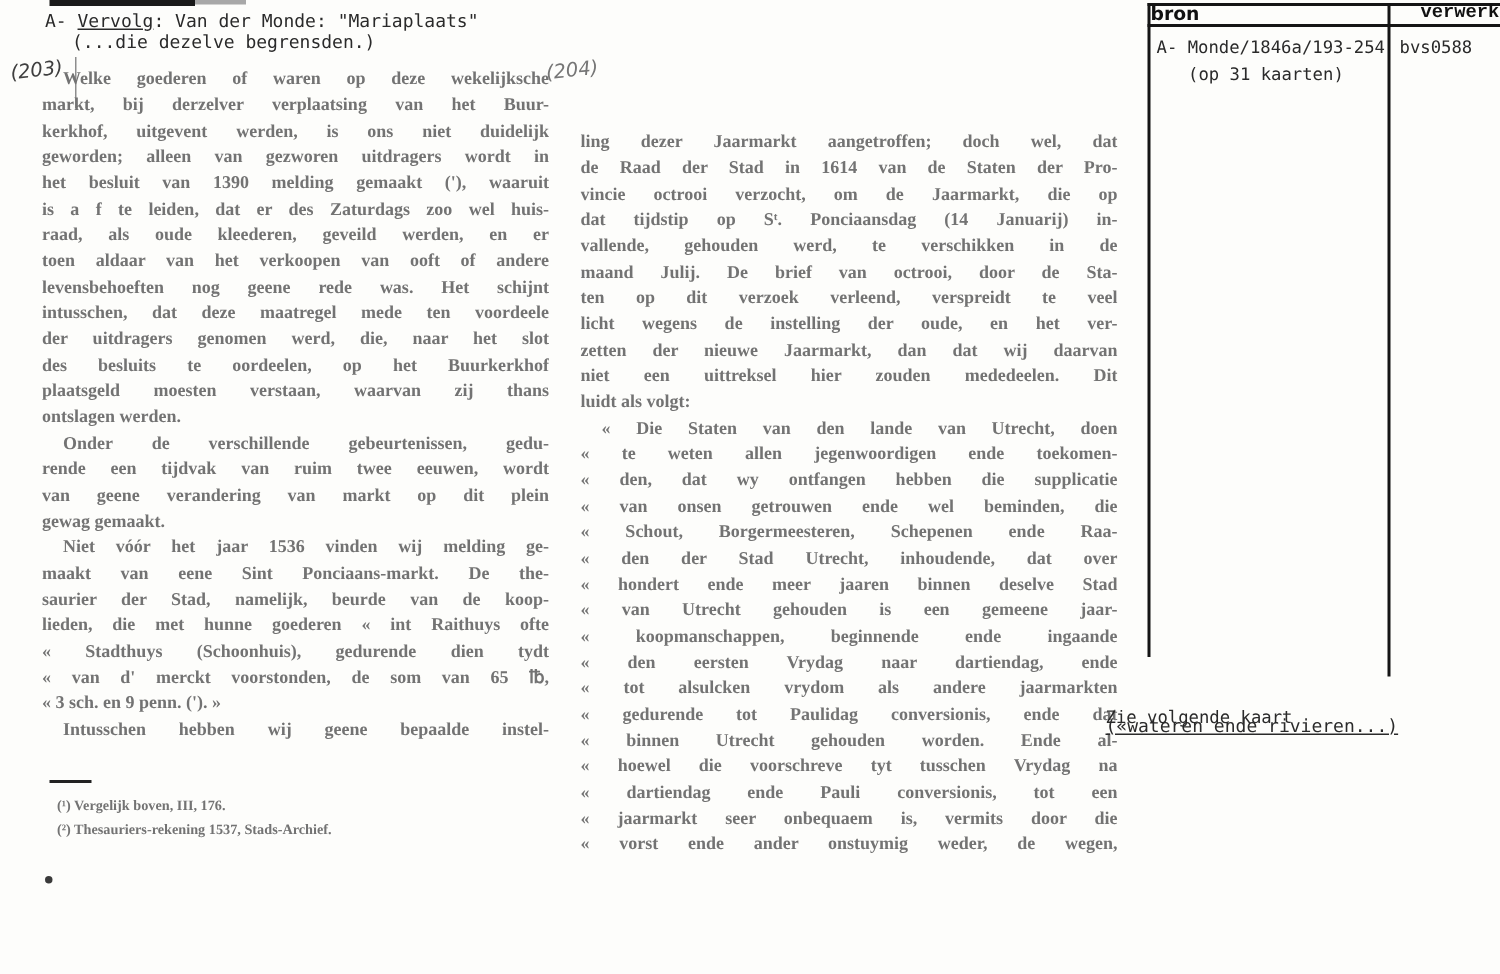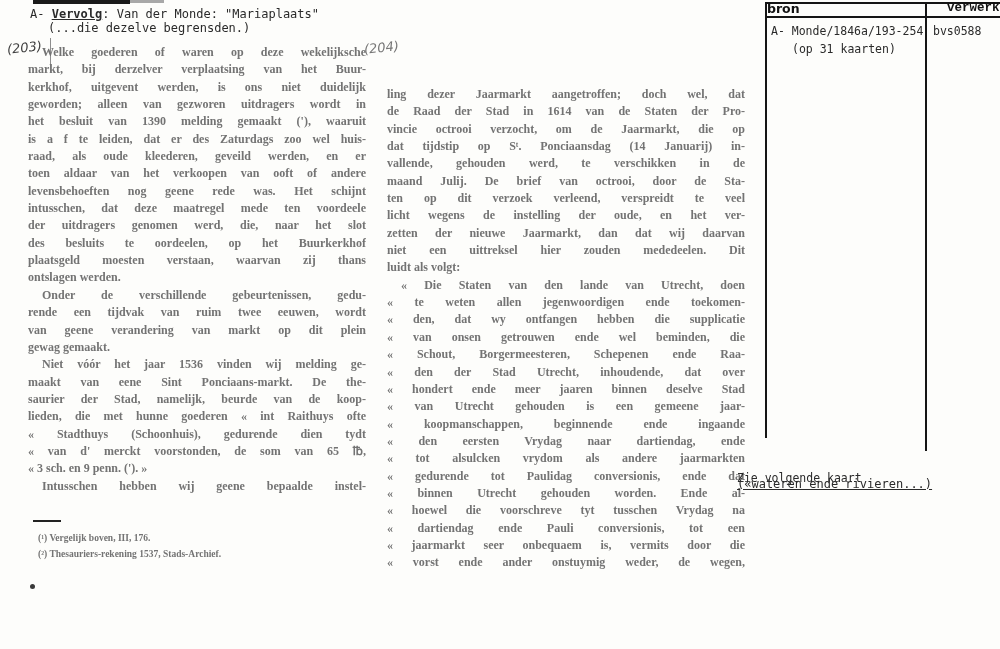--- a/index.html
+++ b/index.html
@@ -8,21 +8,21 @@
     background:#fdfdfb;color:#1c1c1c;
     font-family:"Liberation Serif", serif;
   }
   .abs{position:absolute;}
   
   .tw{
     font-family:"DejaVu Sans Mono", monospace;
     font-size:12px;line-height:14px;color:#2a2a2a;
     white-space:pre;
   }
-  .tw-u{text-decoration:underline;font-weight:bold;}
+  .tw-u{text-decoration:underline;}
   
   .bookcol{font-family:"Liberation Serif", serif;font-weight:bold;font-size:12px;color:#737373;}
   .pline{height:17.35px;line-height:17.35px;white-space:nowrap;overflow:visible;}
   .pline.just{text-align:justify;text-align-last:justify;white-space:normal;overflow:hidden;}
   .pline.ind{text-indent:14px;}
   
   .footnotes .pline{height:16px;line-height:16px;font-size:9.5px;}
   .fn-rule{background:#222;height:2px;}
   
   .rule{background:#151515;}

